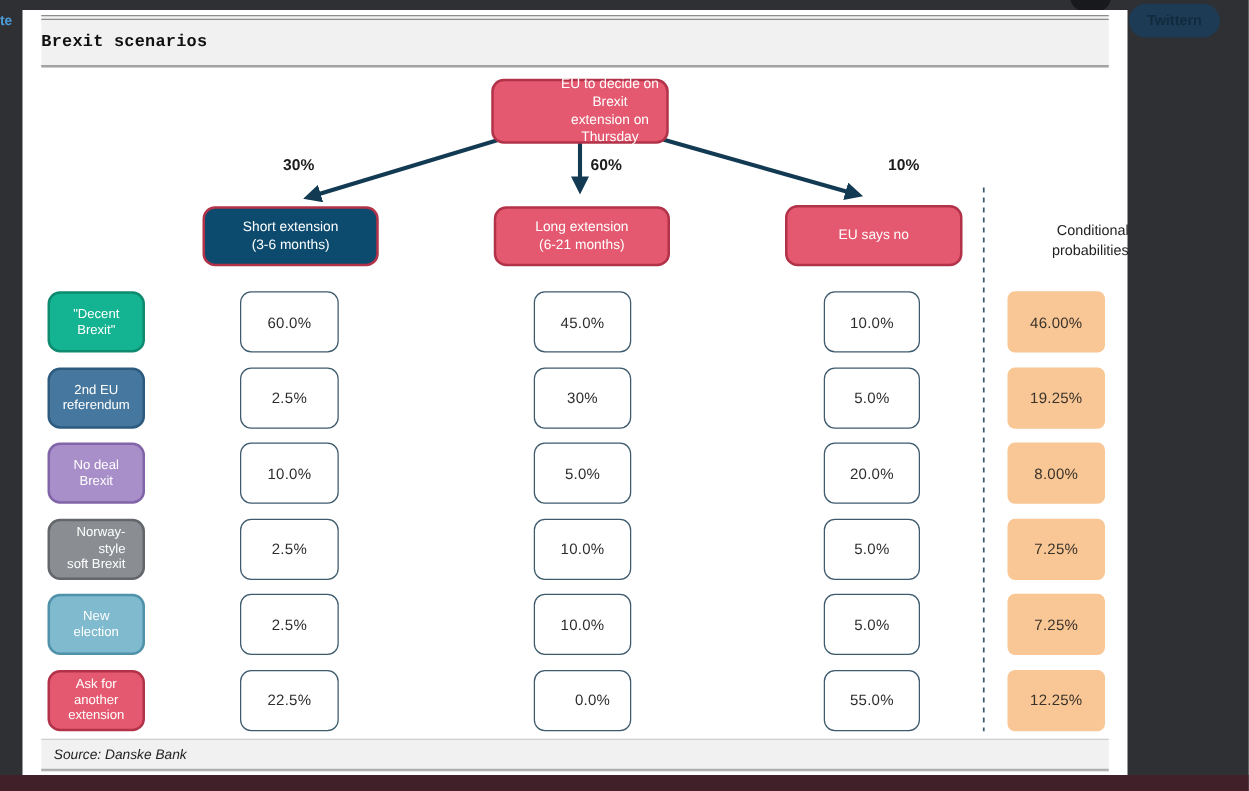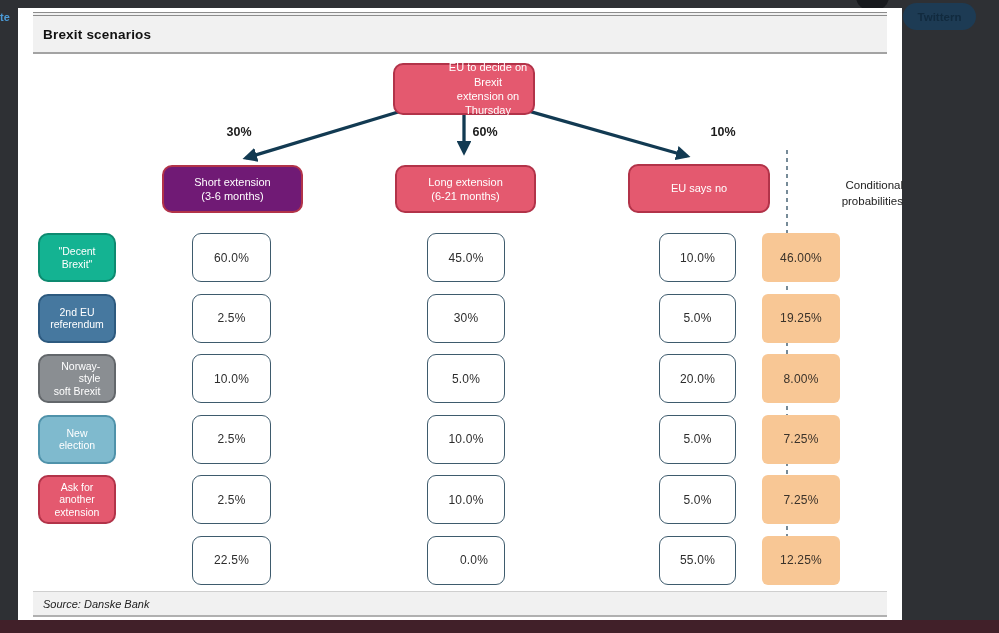--- a/index.html
+++ b/index.html
@@ -18,21 +18,21 @@
   }
   .bottom-bar { position:absolute; left:0; top:620px; width:999px; height:13px; background:#412029; }
 
   .card { position:absolute; left:18px; top:8px; width:884px; height:612px; background:#ffffff; }
 
   .header-band {
     position:absolute; left:15px; top:4px; width:854px; height:42px;
     background:#f1f1f1; border-top:4px double #8c8c8c; border-bottom:2px solid #a3a3a3;
     display:flex; align-items:center;
   }
-  .chart-title { font-size:13.5px; font-weight:700; color:#111; padding-left:10px; letter-spacing:.2px; }
+  .chart-title { font-size:13.5px; font-weight:700; color:#111; letter-spacing:.2px;font-family:Liberation Mono, monospace; }
 
   .footer-band {
     position:absolute; left:15px; top:583px; width:854px; height:26px;
     background:#f1f1f1; border-top:1px solid #cfcfcf; border-bottom:2px solid #b0b0b0;
     display:flex; align-items:center;
   }
   .source-text { font-style:italic; font-size:11px; color:#222; padding-left:10px; }
 
   .arrows-svg { position:absolute; left:0; top:0; width:884px; height:612px; z-index:1; pointer-events:none; }
 
@@ -56,21 +56,21 @@
   .cond-header {
     position:absolute; z-index:2; left:770px; top:170px; width:115px;
     text-align:right; font-size:11.5px; color:#222; line-height:1.35; white-space:pre-line;
   }
 
   .stack { position:absolute; top:225px; z-index:2; display:flex; flex-direction:column; gap:11.5px; }
   .stack-labels { left:20px;  width:78px; }
   .stack-col1   { left:174px; width:79px; }
   .stack-col2   { left:409px; width:78px; }
   .stack-col3   { left:641px; width:77px; }
-  .stack-cond   { left:744px; width:78px; }
+  .stack-cond   { left:788px; width:78px; }
 
   .cell { height:49px; width:100%; display:flex; align-items:center; justify-content:center; }
   .label-cell {
     border:2px solid; border-radius:10px; color:#fff;
     font-size:10.5px; line-height:1.18; text-align:center; white-space:pre-line;
   }
   .value-cell {
     background:#fff; border:1.5px solid; border-radius:9px;
     font-size:12px; color:#2d2d2d; letter-spacing:.2px;
   }
@@ -102,34 +102,36 @@
     <line x1="769" y1="142" x2="769" y2="577" stroke-width="1.4" stroke-dasharray="4 4" style="stroke: rgb(62, 91, 109);"></line>
   </svg>
 
   <div class="node root-node" style="background: rgb(228, 89, 111); border-color: rgb(178, 51, 73); padding-left: 48px;">EU to decide on Brexit
 extension on Thursday</div>
 
   <div class="prob-label prob-0">30%</div>
   <div class="prob-label prob-1">60%</div>
   <div class="prob-label prob-2">10%</div>
 
-  <div class="node branch-0" style="background: #701a75; border-color: rgb(178, 51, 73);">Short extension
+  <div class="node branch-0" style="background: #0c4a6e; border-color: rgb(178, 51, 73);">Short extension
 (3-6 months)</div>
   <div class="node branch-1" style="background: rgb(228, 89, 111); border-color: rgb(178, 51, 73);">Long extension
 (6-21 months)</div>
   <div class="node branch-2" style="background: rgb(228, 89, 111); border-color: rgb(178, 51, 73);">EU says no</div>
 
   <div class="cond-header">Conditional
 probabilities</div>
 
   <div class="stack stack-labels">
     <div class="cell label-cell" style="background: rgb(20, 179, 146); border-color: rgb(13, 138, 112);">"Decent
 Brexit"</div>
     <div class="cell label-cell" style="background: rgb(70, 120, 159); border-color: rgb(45, 90, 127);">2nd EU
 referendum</div>
+    <div class="cell label-cell" style="background: rgb(168, 143, 201); border-color: rgb(129, 101, 168);">No deal
+Brexit</div>
     <div class="cell label-cell" style="background: rgb(138, 142, 146); border-color: rgb(99, 103, 107); text-align: right;">Norway-
 style
 soft Brexit</div>
     <div class="cell label-cell" style="background: rgb(127, 186, 206); border-color: rgb(79, 146, 170);">New
 election</div>
     <div class="cell label-cell" style="background: rgb(228, 89, 111); border-color: rgb(178, 51, 73);">Ask for
 another
 extension</div>
   </div>
 

